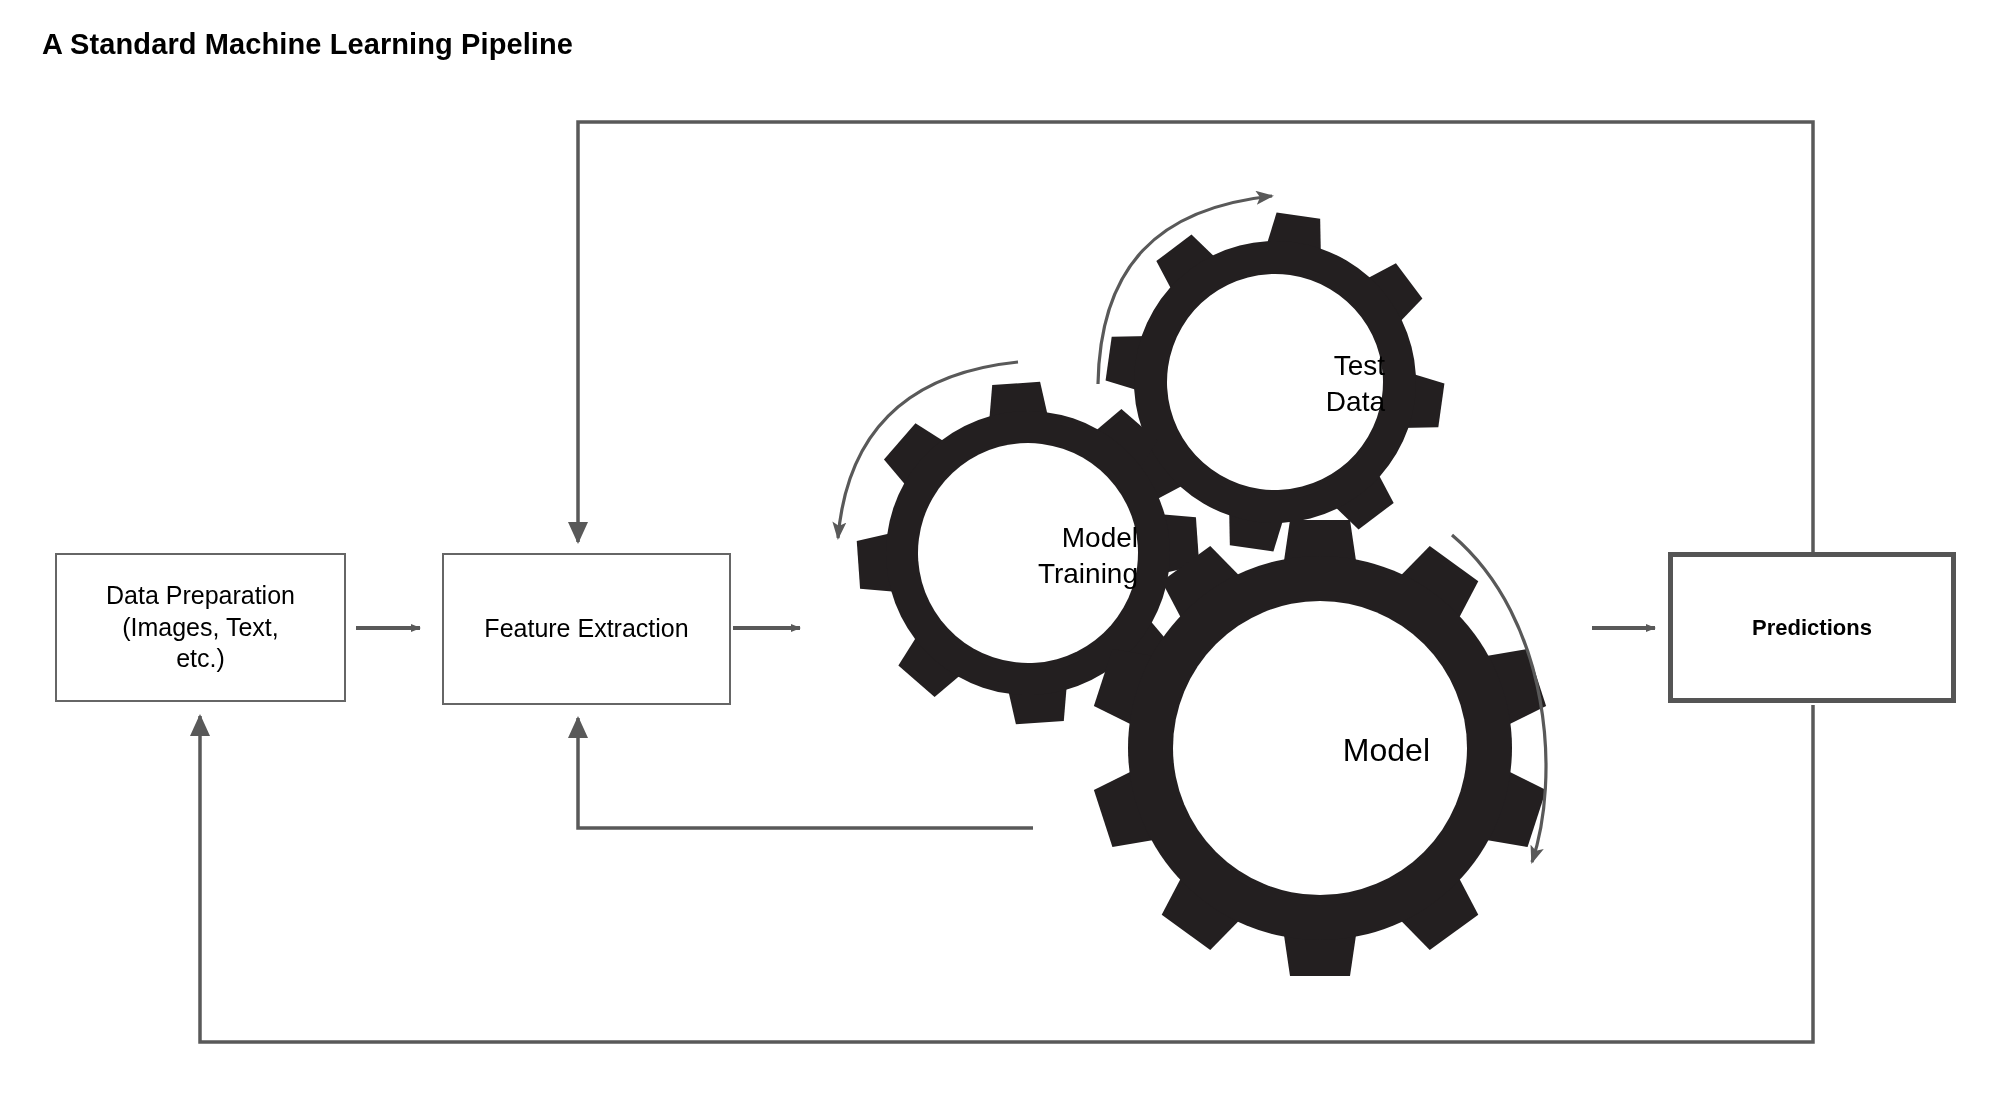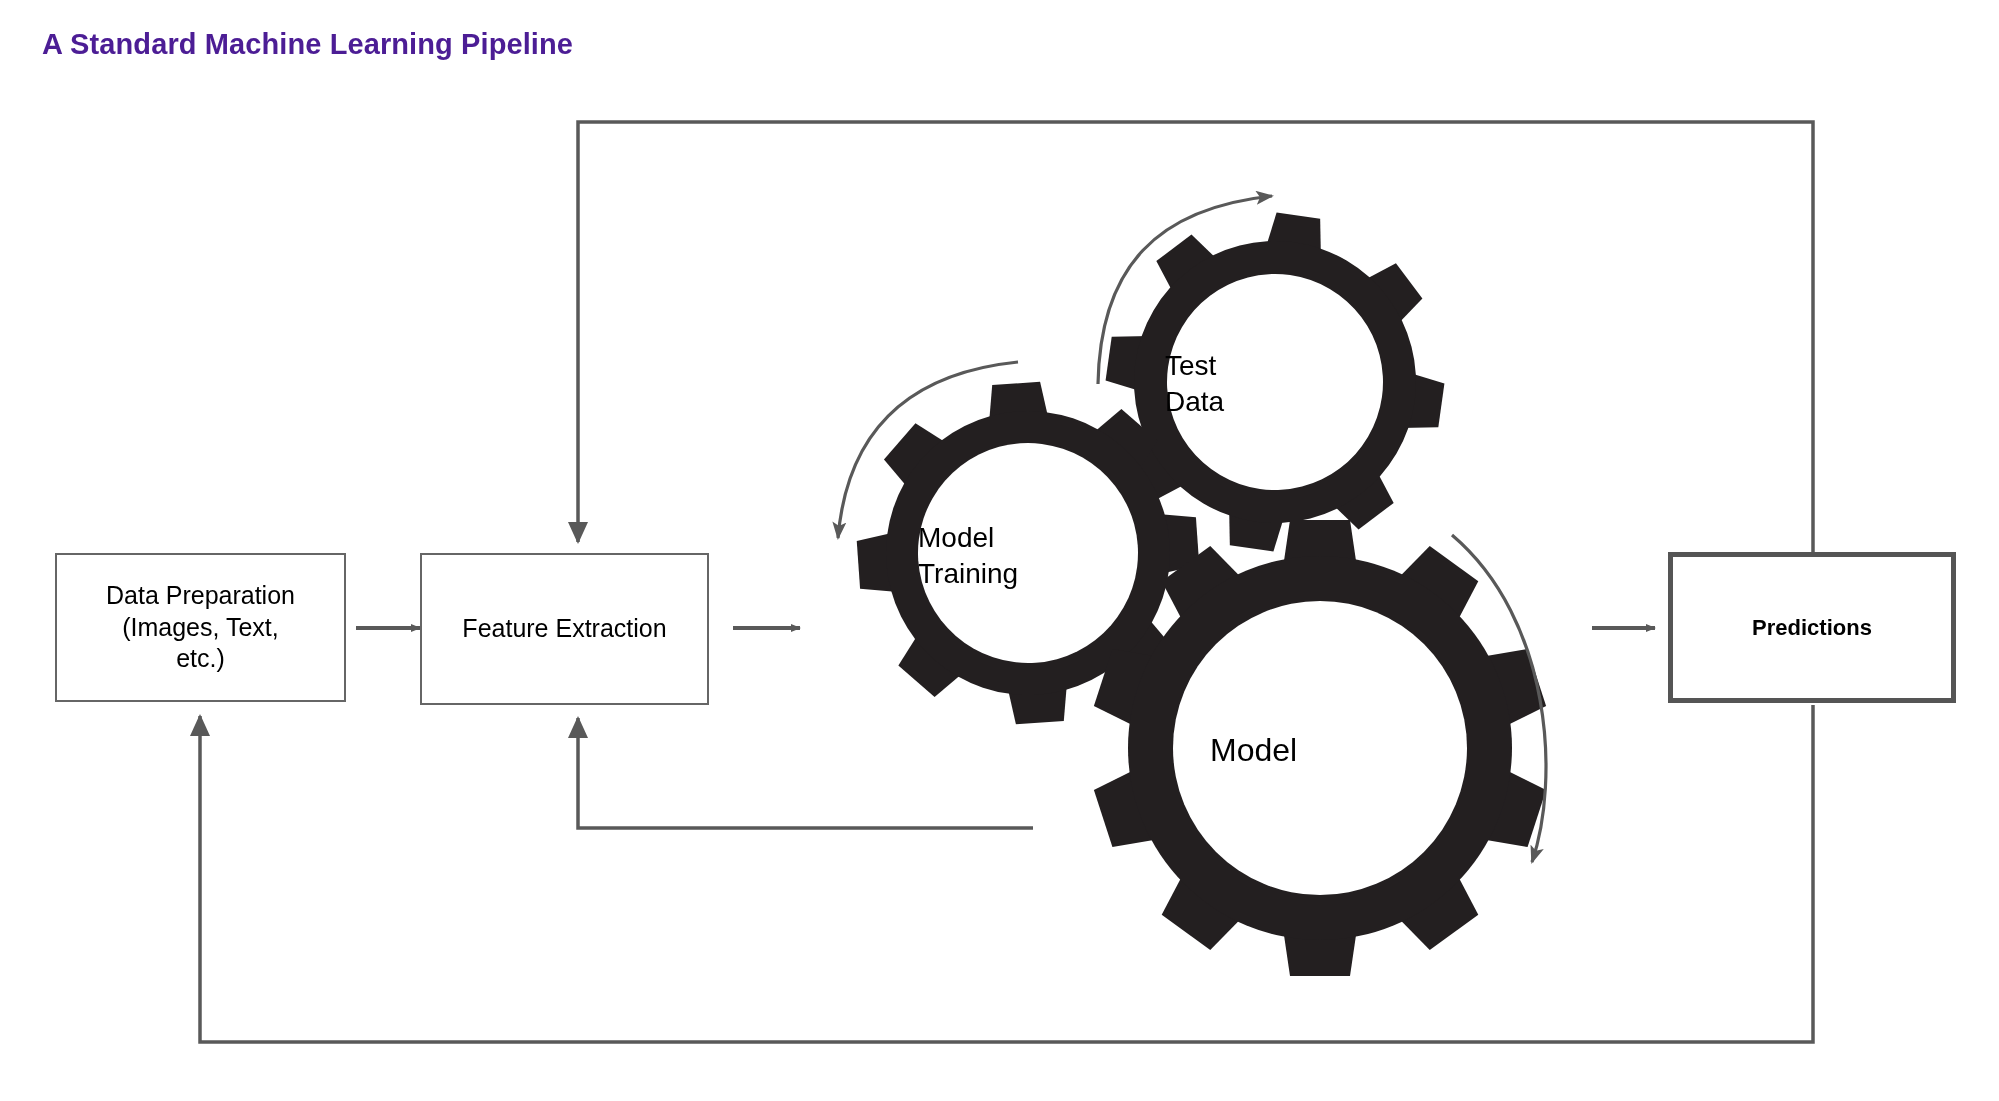--- a/index.html
+++ b/index.html
@@ -19,21 +19,21 @@
     width: 1999px;
     height: 1101px;
     background: #ffffff;
   }
   .title {
     position: absolute;
     left: 42px;
     top: 28px;
     font-size: 29px;
     font-weight: bold;
-    color: #4c1d95;
+    color: #000000;
     letter-spacing: 0.1px;
     white-space: nowrap;
   }
   svg.canvas {
     position: absolute;
     left: 0;
     top: 0;
     width: 1999px;
     height: 1101px;
   }
@@ -53,39 +53,39 @@
   }
   #box-data-prep {
     left: 55px;
     top: 553px;
     width: 291px;
     height: 149px;
     border: 2.5px solid #666666;
     font-size: 25px;
   }
   #box-feature {
-    left: 420px;
+    left: 442px;
     top: 553px;
     width: 289px;
     height: 152px;
     border: 2.5px solid #666666;
     font-size: 25px;
   }
   #box-predictions {
     left: 1668px;
     top: 552px;
     width: 288px;
     height: 151px;
     border: 5px solid #555555;
     font-size: 22px;
     font-weight: bold;
   }
   .gear-label {
     position: absolute;
-    text-align: left;
+    text-align: right;
     color: #000000;
     line-height: 1.27;
     white-space: pre-line;
     pointer-events: none;
   }
   #label-test-data {
     left: 1165px;
     top: 348px;
     width: 220px;
     font-size: 28px;

